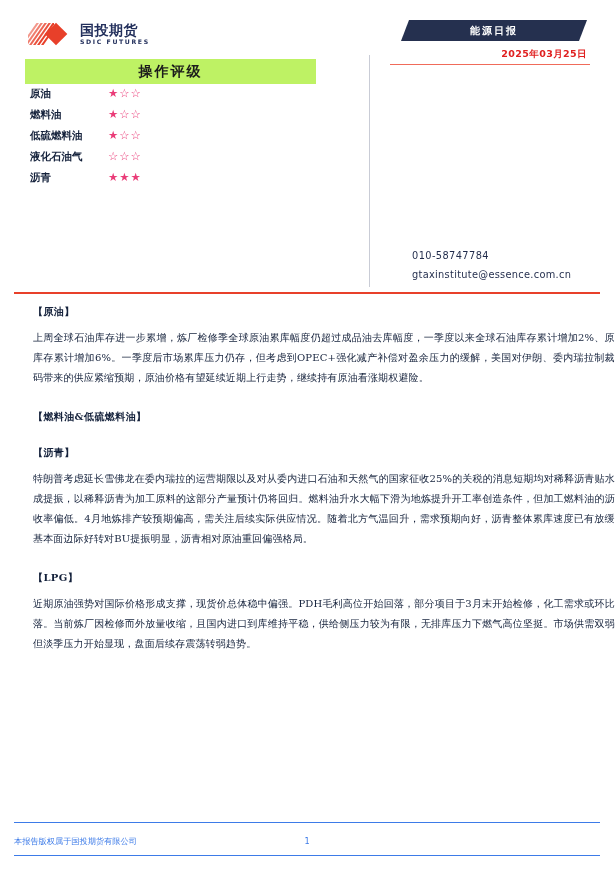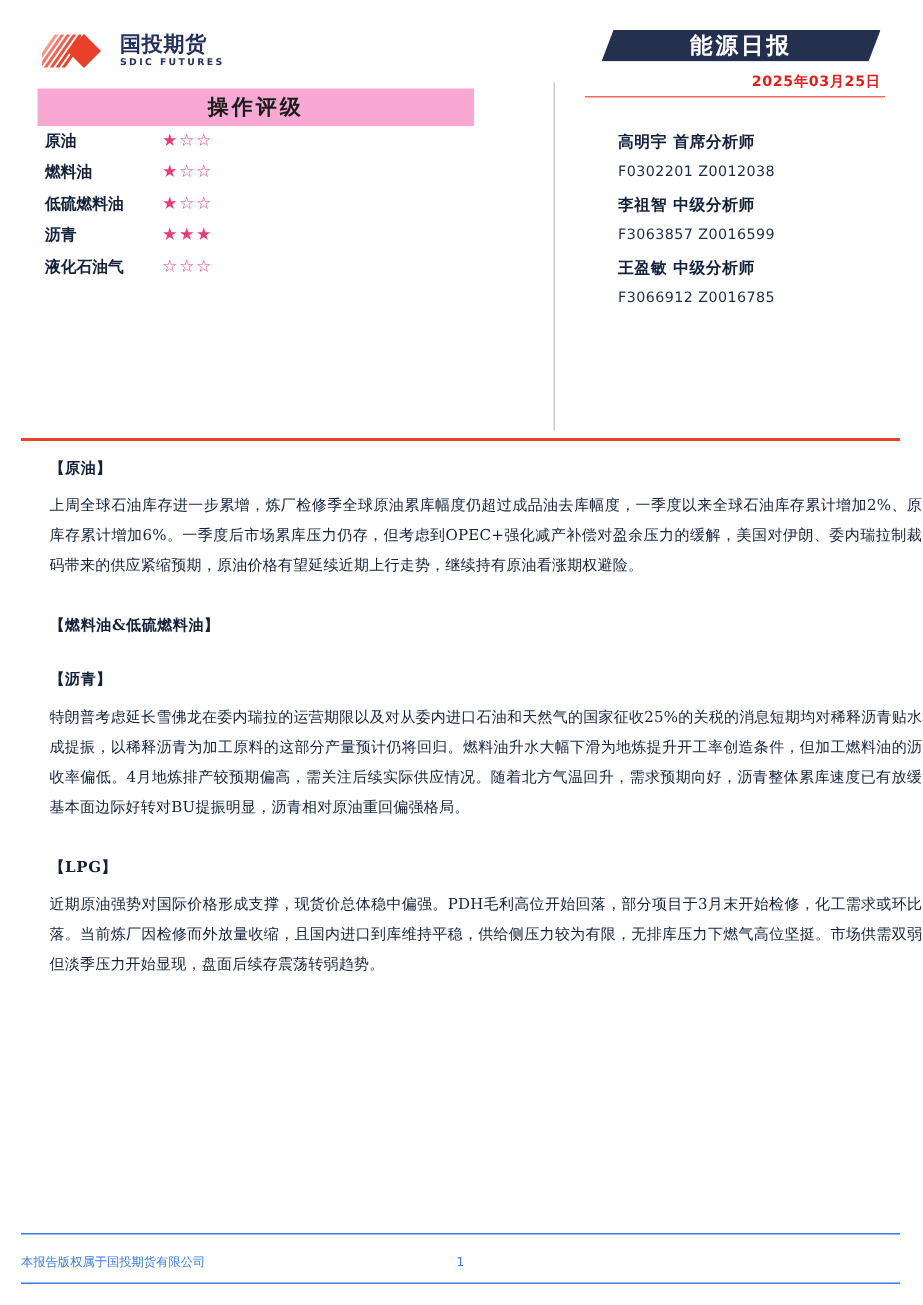--- a/index.html
+++ b/index.html
@@ -99,21 +99,21 @@
   }
 
   
   .rating-card {
     position: absolute;
     left: 25px;
     top: 59px;
     width: 291px;
   }
   .rating-title-bar {
-    background: #f9a8d4;
+    background: #bef264;
     height: 25px;
     display: flex;
     align-items: center;
     justify-content: center;
   }
   .rating-title {
     font-size: 14px;
     font-weight: bold;
     color: #1b1b1b;
     letter-spacing: 2px;
@@ -162,21 +162,21 @@
     width: 186px;
     height: 21px;
     background: #25304f;
     clip-path: polygon(8px 0, 186px 0, 178px 21px, 0 21px);
     display: flex;
     align-items: center;
     justify-content: center;
   }
   .banner-text {
     color: #ffffff;
-    font-size: 15px;
+    font-size: 10px;
     font-weight: bold;
     letter-spacing: 2px;
     font-family: "DejaVu Serif", "Liberation Serif", serif;
   }
   .banner-date {
     position: absolute;
     left: 401px;
     top: 48px;
     width: 186px;
     text-align: right;
@@ -348,47 +348,43 @@
         </div>
         <div class="rating-row">
           <span class="rating-name">燃料油</span>
           <span class="rating-stars">★☆☆</span>
         </div>
         <div class="rating-row">
           <span class="rating-name">低硫燃料油</span>
           <span class="rating-stars">★☆☆</span>
         </div>
         <div class="rating-row">
+          <span class="rating-name">液化石油气</span>
+          <span class="rating-stars">☆☆☆</span>
+        </div>
+        <div class="rating-row">
           <span class="rating-name">沥青</span>
           <span class="rating-stars">★★★</span>
         </div>
-        <div class="rating-row">
-          <span class="rating-name">液化石油气</span>
-          <span class="rating-stars">☆☆☆</span>
-        </div>
       </div>
     </div>
 
     <div class="v-divider"></div>
 
     <div class="banner">
       <span class="banner-text">能源日报</span>
     </div>
     <div class="banner-date">2025年03月25日</div>
     <div class="banner-underline"></div>
 
-    <div class="analysts">
-      <div class="analyst-name">高明宇 首席分析师</div>
-      <div class="analyst-code">F0302201  Z0012038</div>
-      <div class="analyst-name">李祖智 中级分析师</div>
-      <div class="analyst-code">F3063857  Z0016599</div>
-      <div class="analyst-name">王盈敏 中级分析师</div>
-      <div class="analyst-code">F3066912  Z0016785</div>
-    </div>
-
+
+    <div class="contact-block">
+      <div class="contact-phone">010-58747784</div>
+      <div class="contact-email">gtaxinstitute@essence.com.cn</div>
+    </div>
 
     <div class="red-rule"></div>
   </div>
 
   <div class="content">
 
     <div class="section sec-crude">
       <div class="section-title">【原油】</div>
       <div class="section-body">上周全球石油库存进一步累增，炼厂检修季全球原油累库幅度仍超过成品油去库幅度，一季度以来全球石油库存累计增加2%、原油库存累计增加6%。一季度后市场累库压力仍存，但考虑到OPEC+强化减产补偿对盈余压力的缓解，美国对伊朗、委内瑞拉制裁加码带来的供应紧缩预期，原油价格有望延续近期上行走势，继续持有原油看涨期权避险。</div>
     </div>

